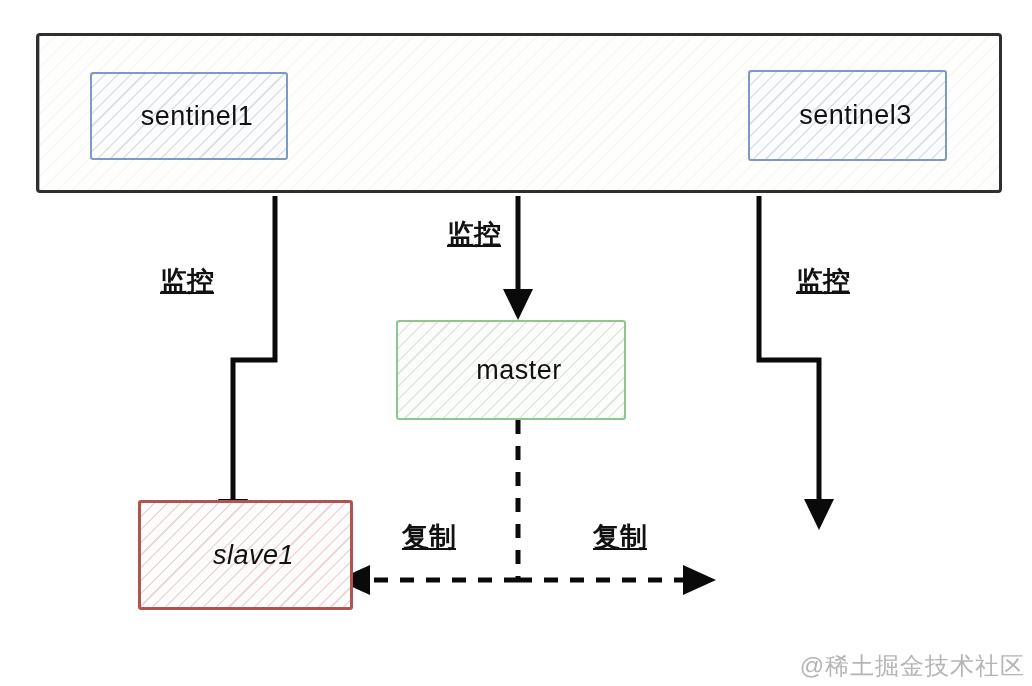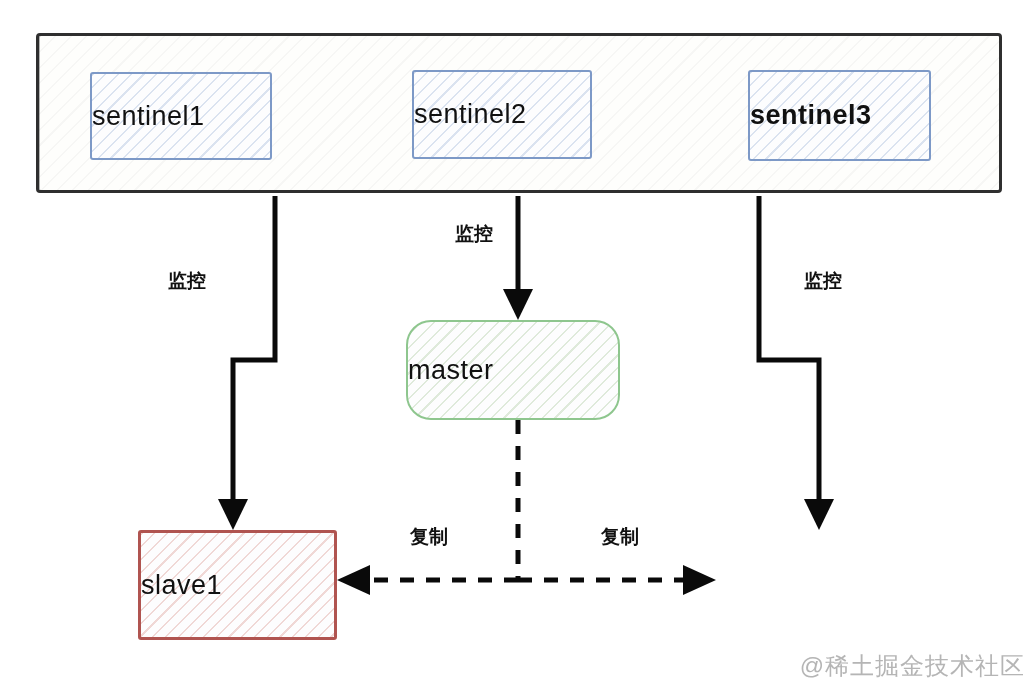--- a/index.html
+++ b/index.html
@@ -43,25 +43,27 @@
     background-color: #fefefc;
     background-image: repeating-linear-gradient(135deg,
       rgba(180,180,180,0.10) 0px, rgba(180,180,180,0.10) 1.5px,
       transparent 1.5px, transparent 11px);
     box-shadow: inset 1px 0 0 rgba(47,47,47,0.35);
   }
   .node {
     position: absolute;
     display: flex;
     align-items: center;
+    justify-content: center;
     font-size: 27px;
     color: var(--label-text, #111111);
     letter-spacing: 0.5px;
     border-radius: 3px;
     background-color: #fdfdfe;
+    padding-left: 16px;
   }
   .node.sentinel {
     border: 2.5px solid var(--sentinel-border, #7d99c7);
     background-image: repeating-linear-gradient(135deg,
       var(--sentinel-hatch, #dbe3f0) 0px, var(--sentinel-hatch, #dbe3f0) 1.6px,
       transparent 1.6px, transparent 9px);
   }
   .node.master {
     border: 2.5px solid var(--master-border, #8ec68e);
     background-image: repeating-linear-gradient(135deg,
@@ -69,32 +71,33 @@
       transparent 1.6px, transparent 9px);
   }
   .node.slave {
     border: 3.5px solid var(--slave-border, #b05450);
     background-image: repeating-linear-gradient(135deg,
       var(--slave-hatch, #f0d8d6) 0px, var(--slave-hatch, #f0d8d6) 1.6px,
       transparent 1.6px, transparent 9px);
   }
   #sentinel1 { left: 90px;  top: 72px;  width: 178px; height: 84px; }
   #sentinel2 { left: 412px; top: 70px;  width: 176px; height: 85px; }
-  #sentinel3 { left: 748px; top: 70px;  width: 179px; height: 87px; font-weight: bold; }
-  #master    { left: 406px; top: 320px; width: 210px; height: 96px; border-radius: 25px; }
-  #slave1    { left: 138px; top: 530px; width: 193px; height: 104px; }
+  #sentinel3 { left: 748px; top: 70px;  width: 179px; height: 87px; }
+  #master    { left: 396px; top: 320px; width: 210px; height: 96px; }
+  #slave1    { left: 138px; top: 500px; width: 193px; height: 104px; font-style: italic; }
   #slave2    { left: 728px; top: 530px; width: 188px; height: 104px; }
 
   .edge-label {
     position: absolute;
     transform: translate(-50%, -50%);
-    font-size: 19px;
+    font-size: 27px;
     font-weight: 600;
     color: var(--label-text, #111111);
     white-space: nowrap;
+    text-decoration: underline;
   }
   #lbl-monitor-left   { left: 187px; top: 281px; }
   #lbl-monitor-middle { left: 474px; top: 234px; }
   #lbl-monitor-right  { left: 823px; top: 281px; }
   #lbl-replicate-left  { left: 429px; top: 537px; }
   #lbl-replicate-right { left: 620px; top: 537px; }
 
   .watermark {
     position: absolute;
     right: 7px;
@@ -137,23 +140,20 @@
     </g>
     <g>
       <path class="dashed" d="M518 580 H684"></path>
       <polygon points="716,580 683,565 683,595"></polygon>
     </g>
   </svg>
 
   <div class="node sentinel" id="sentinel1">
     <span>sentinel1</span>
   </div>
-  <div class="node sentinel" id="sentinel2">
-    <span>sentinel2</span>
-  </div>
   <div class="node sentinel" id="sentinel3">
     <span>sentinel3</span>
   </div>
 
   <div class="node master" id="master">
     <span>master</span>
   </div>
 
   <div class="node slave" id="slave1">
     <span>slave1</span>

